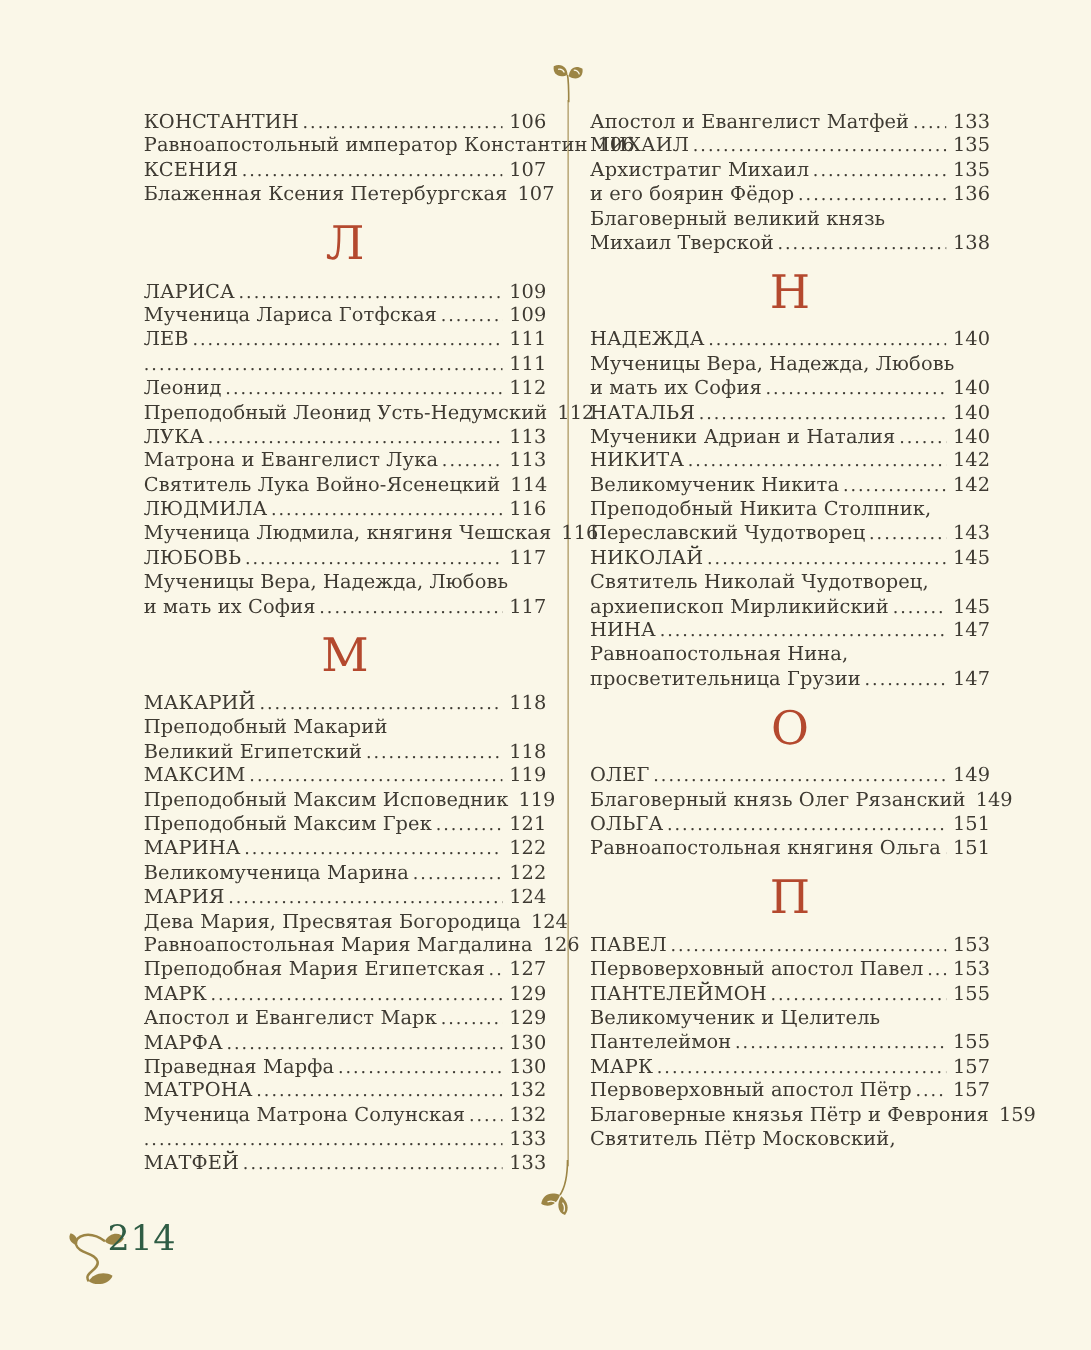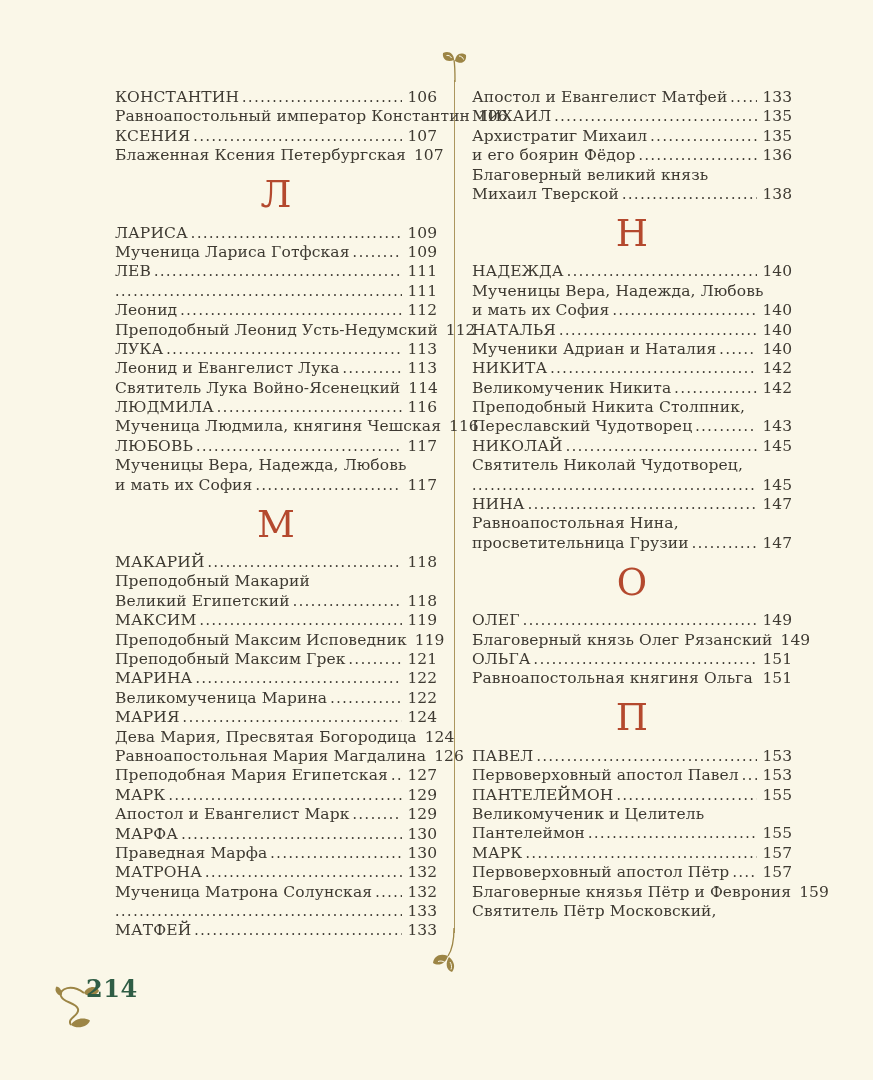--- a/index.html
+++ b/index.html
@@ -46,21 +46,21 @@
     position:absolute;left:454px;top:80px;width:1px;height:853px;
     background:var(--gold);opacity:.85;
   }
   .ornament{position:absolute;color:var(--gold);}
   .ornament.top{left:440px;top:48px;width:30px;height:34px;}
   .ornament.bottom{left:426px;top:928px;width:36px;height:46px;}
   .footer{position:absolute;left:52px;top:972px;width:140px;height:60px;}
   .footer .flourish{position:absolute;left:0;top:10px;width:56px;height:48px;color:var(--gold);}
   .footer .folio{
     position:absolute;left:34px;top:2px;
-    color:var(--green);font-size:24px;font-weight:bold;letter-spacing:.5px;
+    color:var(--green);font-size:28px;font-weight:normal;letter-spacing:.5px;
   }
   svg{display:block;width:100%;height:100%;}
 </style>
 </head>
 <body>
 
 <div class="page">
 
   <span class="ornament top">
     <svg viewBox="0 0 30 34" aria-hidden="true">
@@ -134,21 +134,21 @@
         <span class="label">Преподобный Леонид Усть-Недумский</span>
         <span class="leader"></span>
         <span class="pg">112</span>
       </div>
       <div class="row">
         <span class="label">ЛУКА</span>
         <span class="leader"></span>
         <span class="pg">113</span>
       </div>
       <div class="row">
-        <span class="label">Леонид и Евангелист Лука</span>
+        <span class="label">Матрона и Евангелист Лука</span>
         <span class="leader"></span>
         <span class="pg">113</span>
       </div>
       <div class="row">
         <span class="label">Святитель Лука Войно-Ясенецкий</span>
         <span class="leader"></span>
         <span class="pg">114</span>
       </div>
       <div class="row">
         <span class="label">ЛЮДМИЛА</span>
@@ -345,20 +345,21 @@
       </div>
       <div class="row">
         <span class="label">НИКОЛАЙ</span>
         <span class="leader"></span>
         <span class="pg">145</span>
       </div>
       <div class="row">
         <span class="label">Святитель Николай Чудотворец,</span>
       </div>
       <div class="row">
+        <span class="label">архиепископ Мирликийский</span>
         <span class="leader"></span>
         <span class="pg">145</span>
       </div>
       <div class="row">
         <span class="label">НИНА</span>
         <span class="leader"></span>
         <span class="pg">147</span>
       </div>
       <div class="row">
         <span class="label">Равноапостольная Нина,</span>

